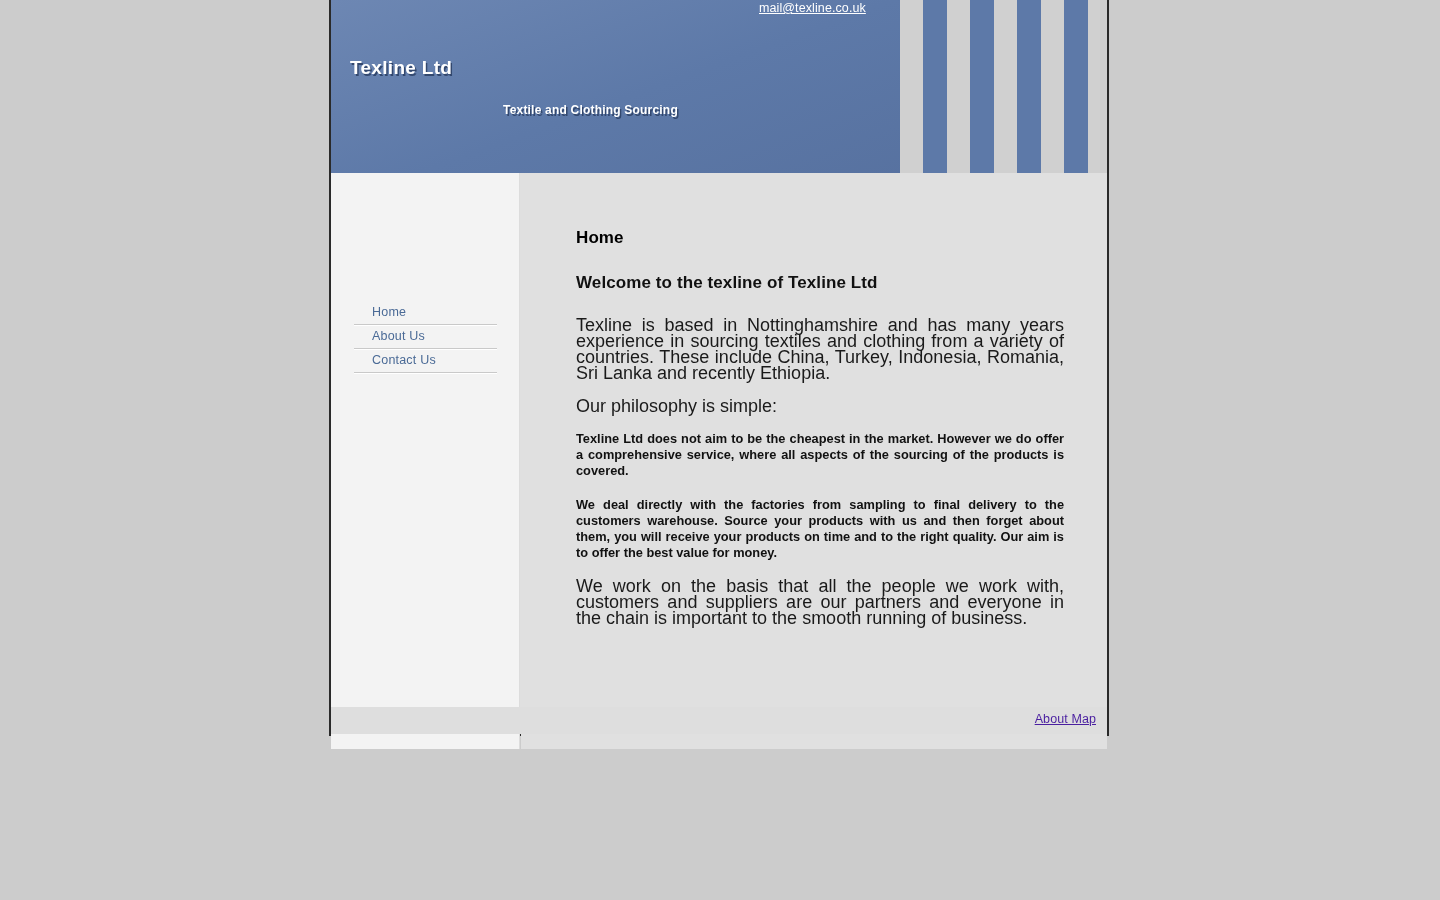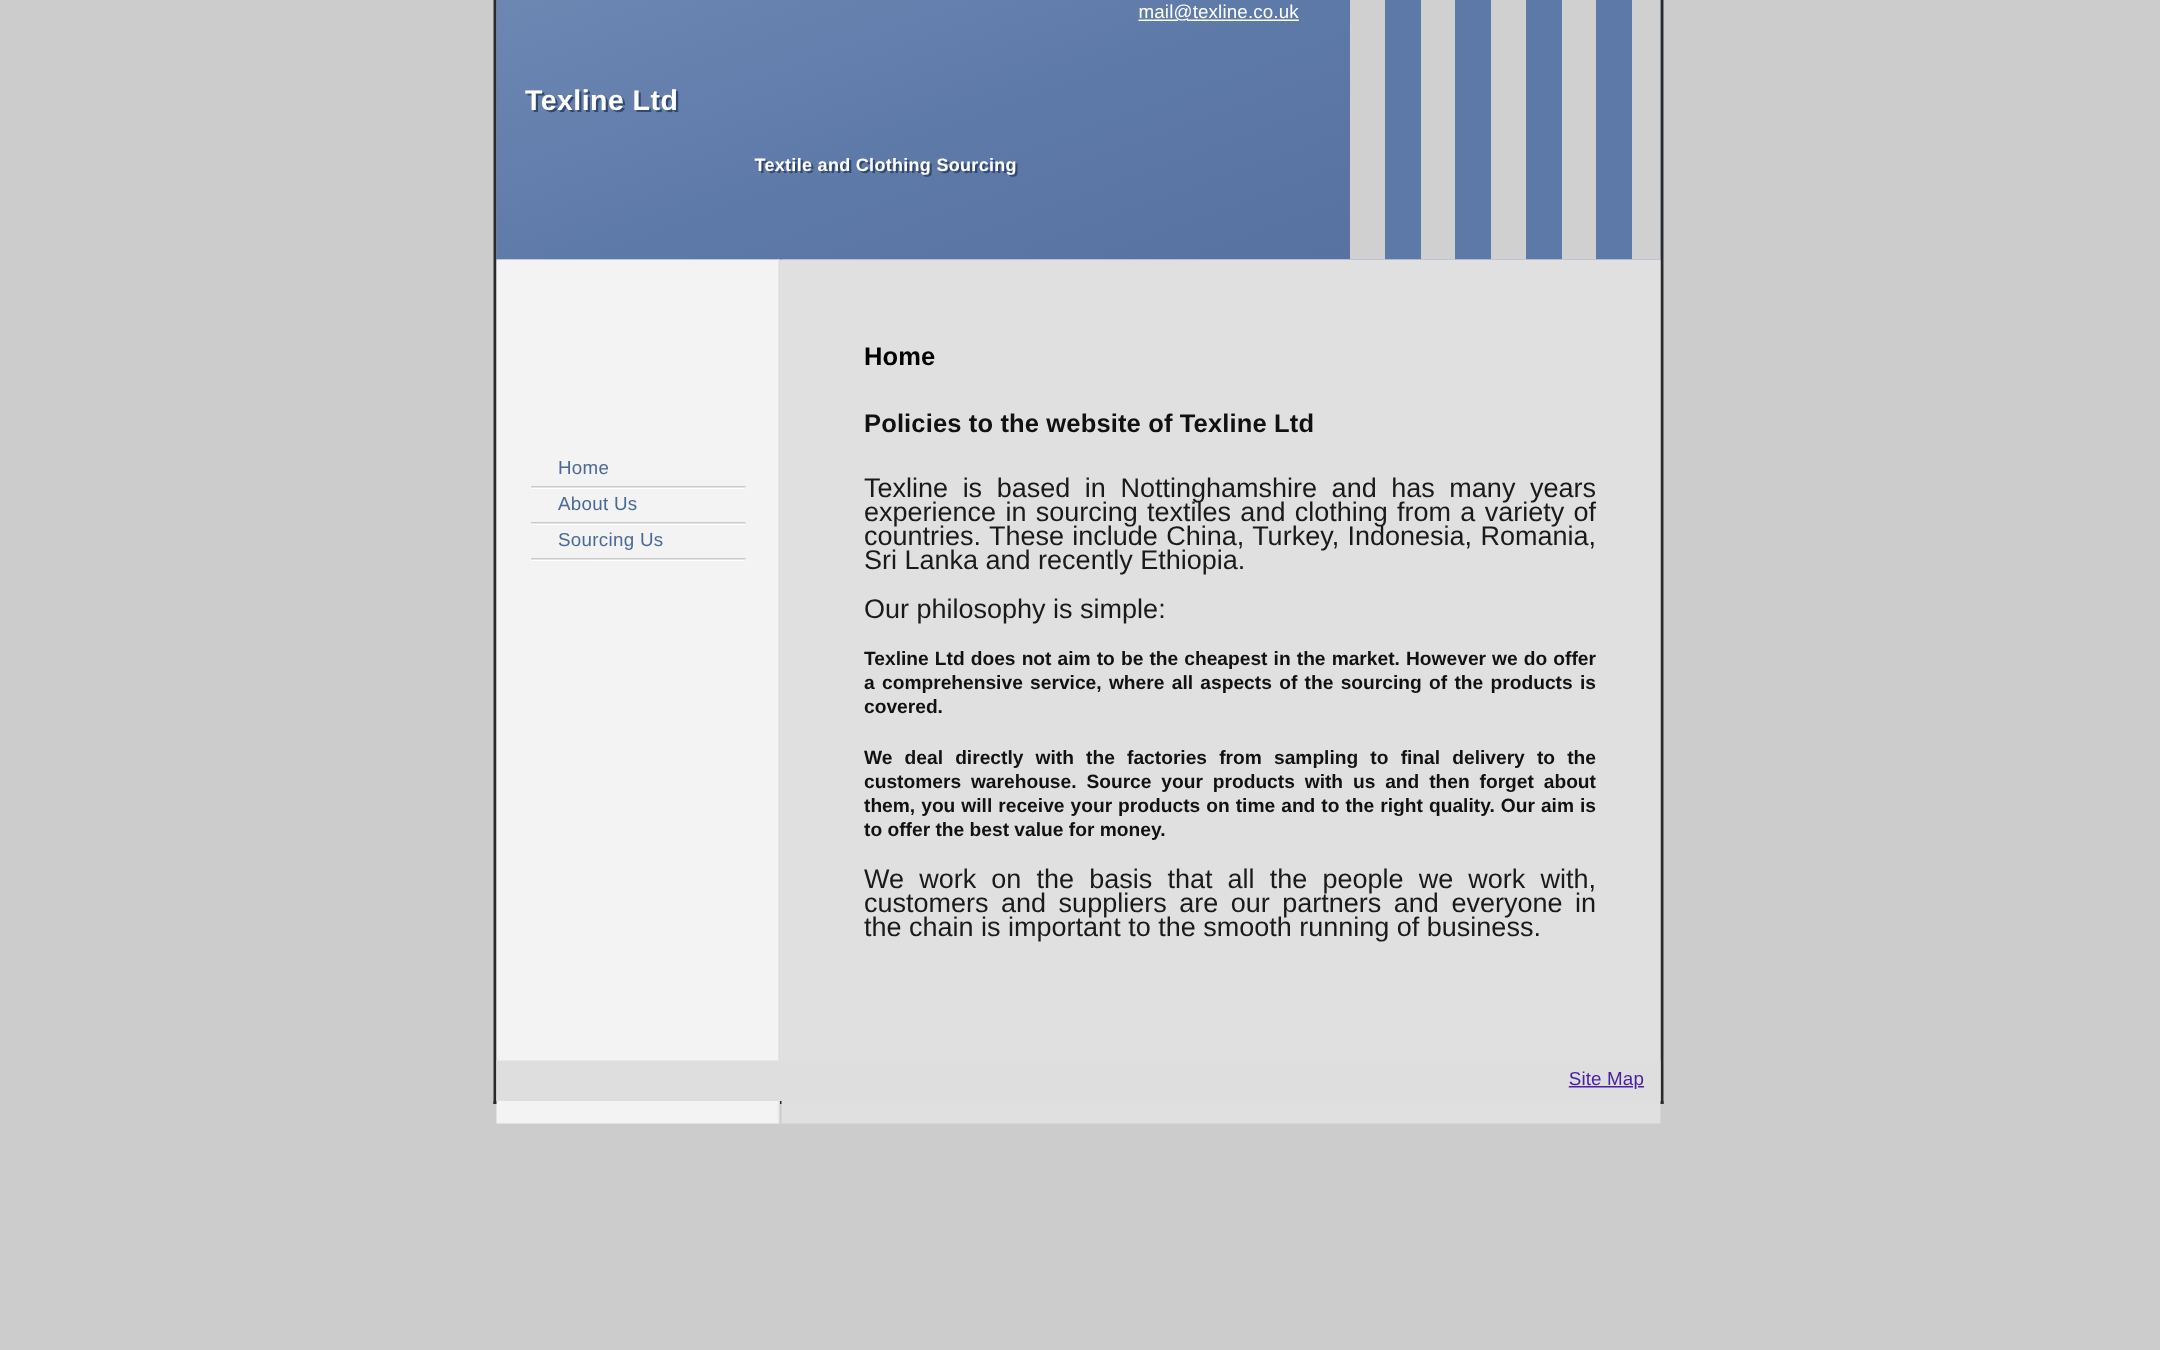--- a/index.html
+++ b/index.html
@@ -205,45 +205,45 @@
 
     <div id="sidebar">
       <div id="nav">
 
         <a class="nav-item" href="#">Home</a>
         <div class="nav-rule"></div>
 
         <a class="nav-item" href="#">About Us</a>
         <div class="nav-rule"></div>
 
-        <a class="nav-item" href="#">Sourcing Us</a>
+        <a class="nav-item" href="#">Contact Us</a>
         <div class="nav-rule"></div>
 
       </div>
     </div>
 
     <div id="content">
       <div id="content-inner">
 
         <h1 class="page-title">Home</h1>
 
-        <h2 class="welcome">Policies to the website of Texline Ltd</h2>
+        <h2 class="welcome">Welcome to the texline of Texline Ltd</h2>
 
         <p class="body-text">Texline is based in Nottinghamshire and has many years experience in sourcing textiles and clothing from a variety of countries. These include China, Turkey, Indonesia, Romania, Sri Lanka and recently Ethiopia.</p>
 
         <p class="body-text">Our philosophy is simple:</p>
 
         <p class="body-bold">Texline Ltd  does not aim to be the cheapest in the market. However we do offer a comprehensive service, where all aspects of the sourcing of the products is covered.</p>
 
         <p class="body-bold">We deal directly with the factories from sampling to final delivery to the customers warehouse. Source your products with us and then forget about them, you will receive your products on time and to the right quality. Our aim is to offer the best value for money.</p>
 
 
         <p class="body-text last">We work on the basis that all the people we work with, customers and suppliers are our partners and everyone in the chain is important to the smooth running of business.</p>
 
       </div>
     </div>
   </div>
 
   <div id="footer">
-    <a id="sitemap-link" href="#">Site Map</a>
+    <a id="sitemap-link" href="#">About Map</a>
   </div>
 
 </div>
 
 </body></html>

